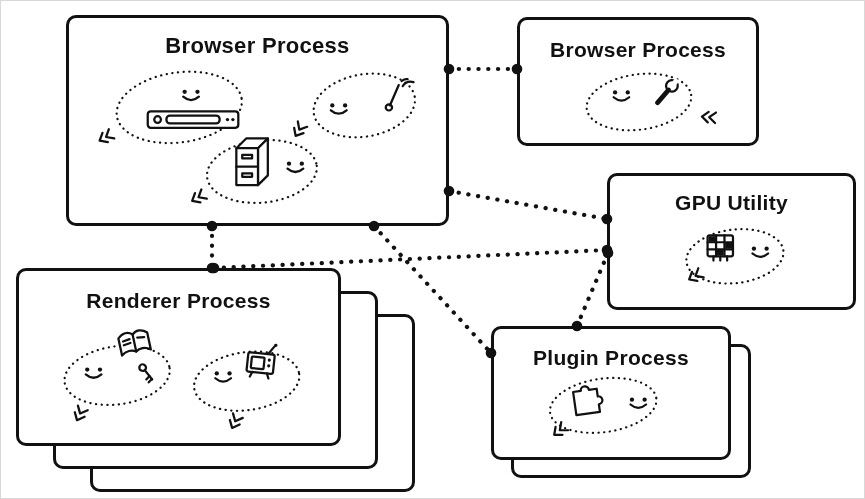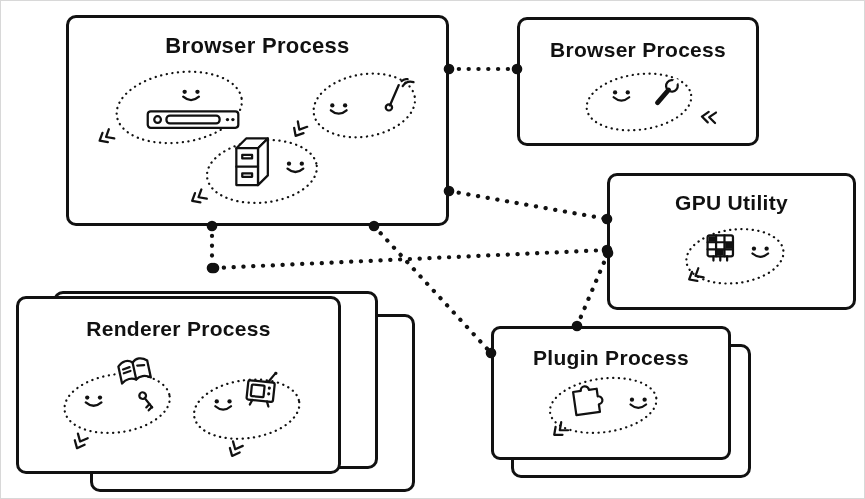--- a/index.html
+++ b/index.html
@@ -141,21 +141,21 @@
           <circle class="fill" cx="6.5" cy="0" r="2.2"></circle>
         <path d="M-8 5 Q0 12 8 5"></path>
       </g>
       <g transform="translate(96,106) rotate(150)">
         <path d="M0 0 L6.5 5.5 L0 11"></path>
           <path d="M7.5 0 L14 5.5 L7.5 11"></path>
       </g>
     </svg>
   </div>
 
-  <div class="process-box" style="left:15px;top:267px;width:325px;height:178px;margin-top:28px;">
+  <div class="process-box" style="left:15px;top:267px;width:325px;height:178px;">
     <div class="process-title" style="padding-top:18px;">Renderer Process</div>
     <svg class="doodles" viewBox="0 0 325 178" preserveAspectRatio="none">
 
       <ellipse class="dotted" cx="100" cy="108" rx="54" ry="30" transform="rotate(-8 100 108)"></ellipse>
       <g transform="translate(76,102)">
         <circle class="fill" cx="-6.5" cy="0" r="2.2"></circle>
           <circle class="fill" cx="6.5" cy="0" r="2.2"></circle>
         <path d="M-8 5 Q0 12 8 5"></path>
       </g>
       <g transform="translate(100,64) rotate(-12)">
@@ -192,21 +192,21 @@
         <line x1="6" y1="22" x2="4" y2="27"></line>
         <line x1="21" y1="22" x2="23" y2="27"></line>
       </g>
       <g transform="translate(228,152) rotate(115)">
         <path d="M0 0 L6.5 5.5 L0 11"></path>
           <path d="M7.5 0 L14 5.5 L7.5 11"></path>
       </g>
     </svg>
   </div>
 
-  <div class="process-box" style="left:490px;top:325px;width:240px;height:134px;border-radius:9px;">
+  <div class="process-box" style="left:490px;top:325px;width:240px;height:134px;">
     <div class="process-title" style="padding-top:17px;">Plugin Process</div>
     <svg class="doodles" viewBox="0 0 240 134" preserveAspectRatio="none">
       <ellipse class="dotted" cx="112" cy="80" rx="55" ry="28" transform="rotate(-8 112 80)"></ellipse>
       <g transform="translate(80,58) rotate(-8)">
         <path class="wfill" d="M0 8 h8 a4.2 4.2 0 1 1 8.4 0 h8 v8 a4.2 4.2 0 1 1 0 8.4 v8 h-24.4 z"></path>
       </g>
       <g transform="translate(148,74)">
         <circle class="fill" cx="-6.5" cy="0" r="2.2"></circle>
           <circle class="fill" cx="6.5" cy="0" r="2.2"></circle>
         <path d="M-8 5 Q0 12 8 5"></path>

